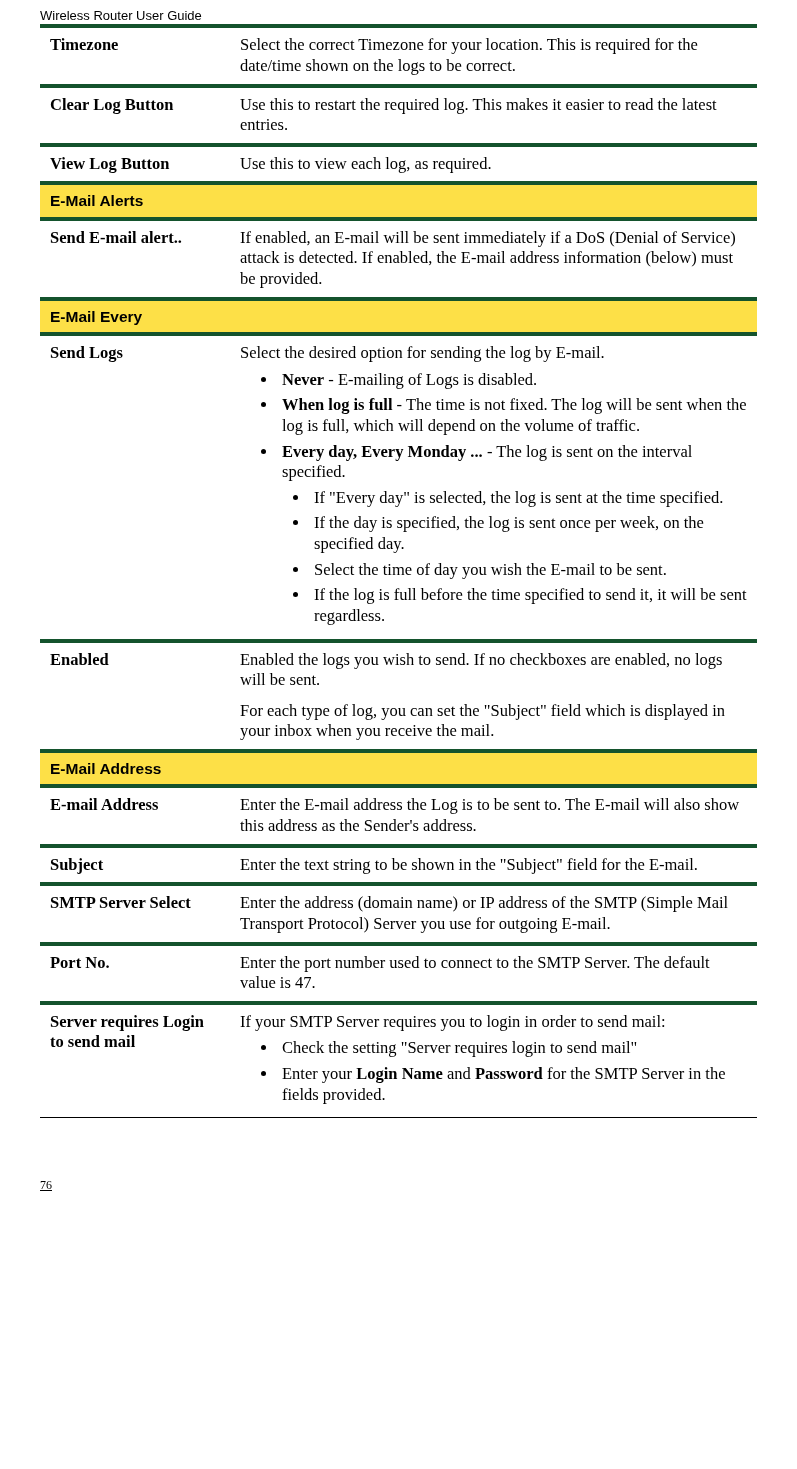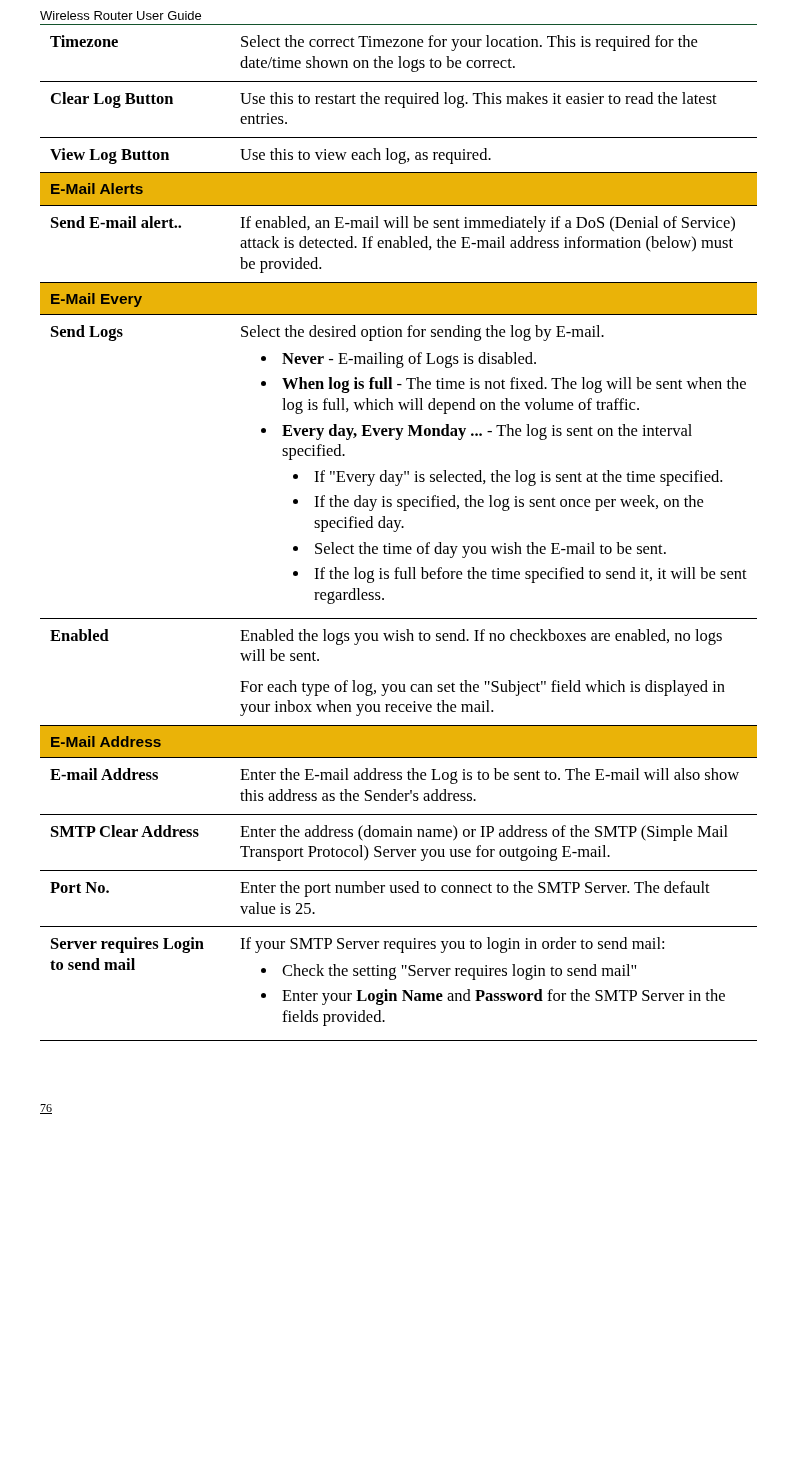--- a/index.html
+++ b/index.html
@@ -1,22 +1,22 @@
 <!DOCTYPE html>
 <html><head>
 <meta charset="utf-8">
 <style>
 * { box-sizing: border-box; margin: 0; padding: 0; }
 body { font-family: "Times New Roman", Times, serif; font-size: 16.5px; color: #000; background: #fff; width: 797px; padding: 8px 40px 24px 40px; line-height: 1.25; }
 .header-title { font-family: Arial, Helvetica, sans-serif; font-size: 13px; }
 table.spec { width: 100%; border-collapse: collapse; margin-bottom: 24px; }
 table.spec > tbody > tr > td,
-table.spec > tbody > tr > th { border-top: 1px solid #14532d; border-bottom: 1px solid #000; border-left: none; border-right: none; vertical-align: top; padding: 7px 10px; }
+table.spec > tbody > tr > th { border-top: 4px solid #14532d; border-bottom: 1px solid #000; border-left: none; border-right: none; vertical-align: top; padding: 7px 10px; }
 table.spec > tbody > tr > th { font-weight: bold; text-align: left; width: 190px; }
-table.spec > tbody > tr.section-row > td { background: #eab308; font-family: Arial, Helvetica, sans-serif; font-weight: bold; font-size: 15.5px; padding: 6px 10px; }
+table.spec > tbody > tr.section-row > td { background: #fde047; font-family: Arial, Helvetica, sans-serif; font-weight: bold; font-size: 15.5px; padding: 6px 10px; }
 ul { list-style: disc; padding-left: 38px; margin-top: 4px; }
 ul ul { list-style: disc; padding-left: 28px; }
 li { margin: 5px 0; padding-left: 4px; }
 p + p { margin-top: 10px; }
 p + ul { margin-top: 6px; }
 .pagenum { text-align: left; font-size: 12px; margin-top: 60px; text-decoration: underline; }
 li strong, p strong { font-weight: bold; }
 </style>
 </head>
 <body>
@@ -83,29 +83,33 @@
 
 <tr class="section-row">
   <td colspan="2">E-Mail Address</td>
 </tr>
 
 <tr>
   <th>E-mail Address</th>
   <td>Enter the E-mail address the Log is to be sent to. The E-mail will also show this address as the Sender's address.</td>
 </tr>
 
+<tr>
+  <th>Subject</th>
+  <td>Enter the text string to be shown in the "Subject" field for the E-mail.</td>
+</tr>
 
 <tr>
-  <th>SMTP Clear Address</th>
+  <th>SMTP Server Select</th>
   <td>Enter the address (domain name) or IP address of the SMTP (Simple Mail Transport Protocol) Server you use for outgoing E-mail.</td>
 </tr>
 
 <tr>
   <th>Port No.</th>
-  <td>Enter the port number used to connect to the SMTP Server. The default value is 25.</td>
+  <td>Enter the port number used to connect to the SMTP Server. The default value is 47.</td>
 </tr>
 
 <tr>
   <th>Server requires Login to send mail</th>
   <td>
     <p>If your SMTP Server requires you to login in order to send mail:</p>
     <ul>
       <li>Check the setting "Server requires login to send mail"</li>
       <li><span>Enter your </span><strong>Login Name</strong><span> and </span><strong>Password</strong><span> for the SMTP Server in the fields provided.</span></li>
     </ul>

